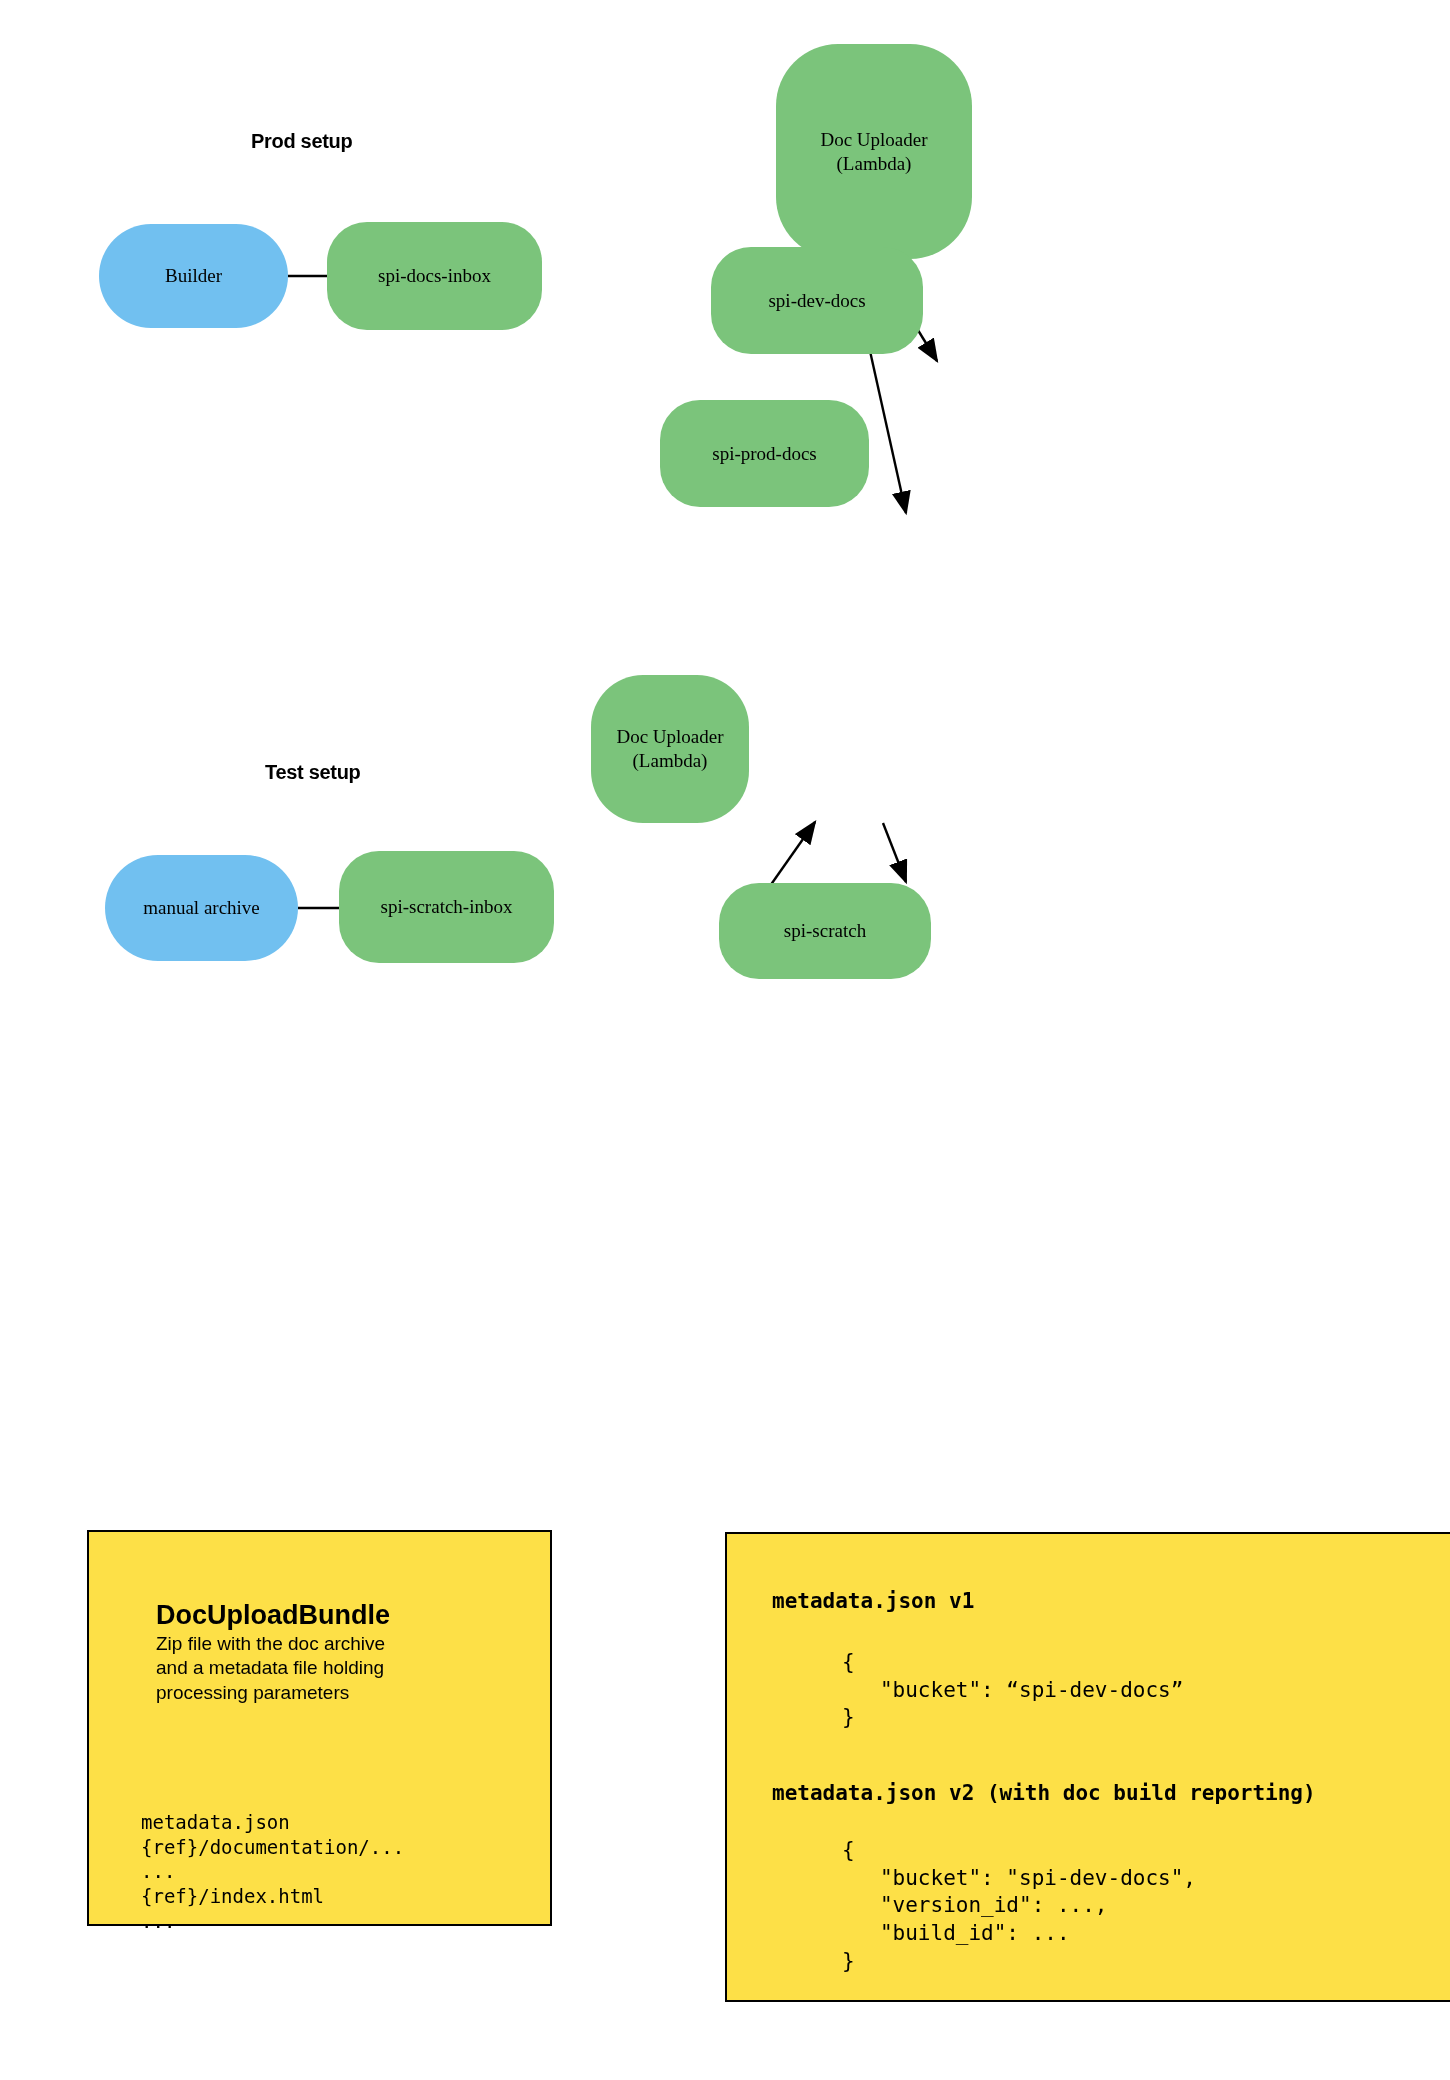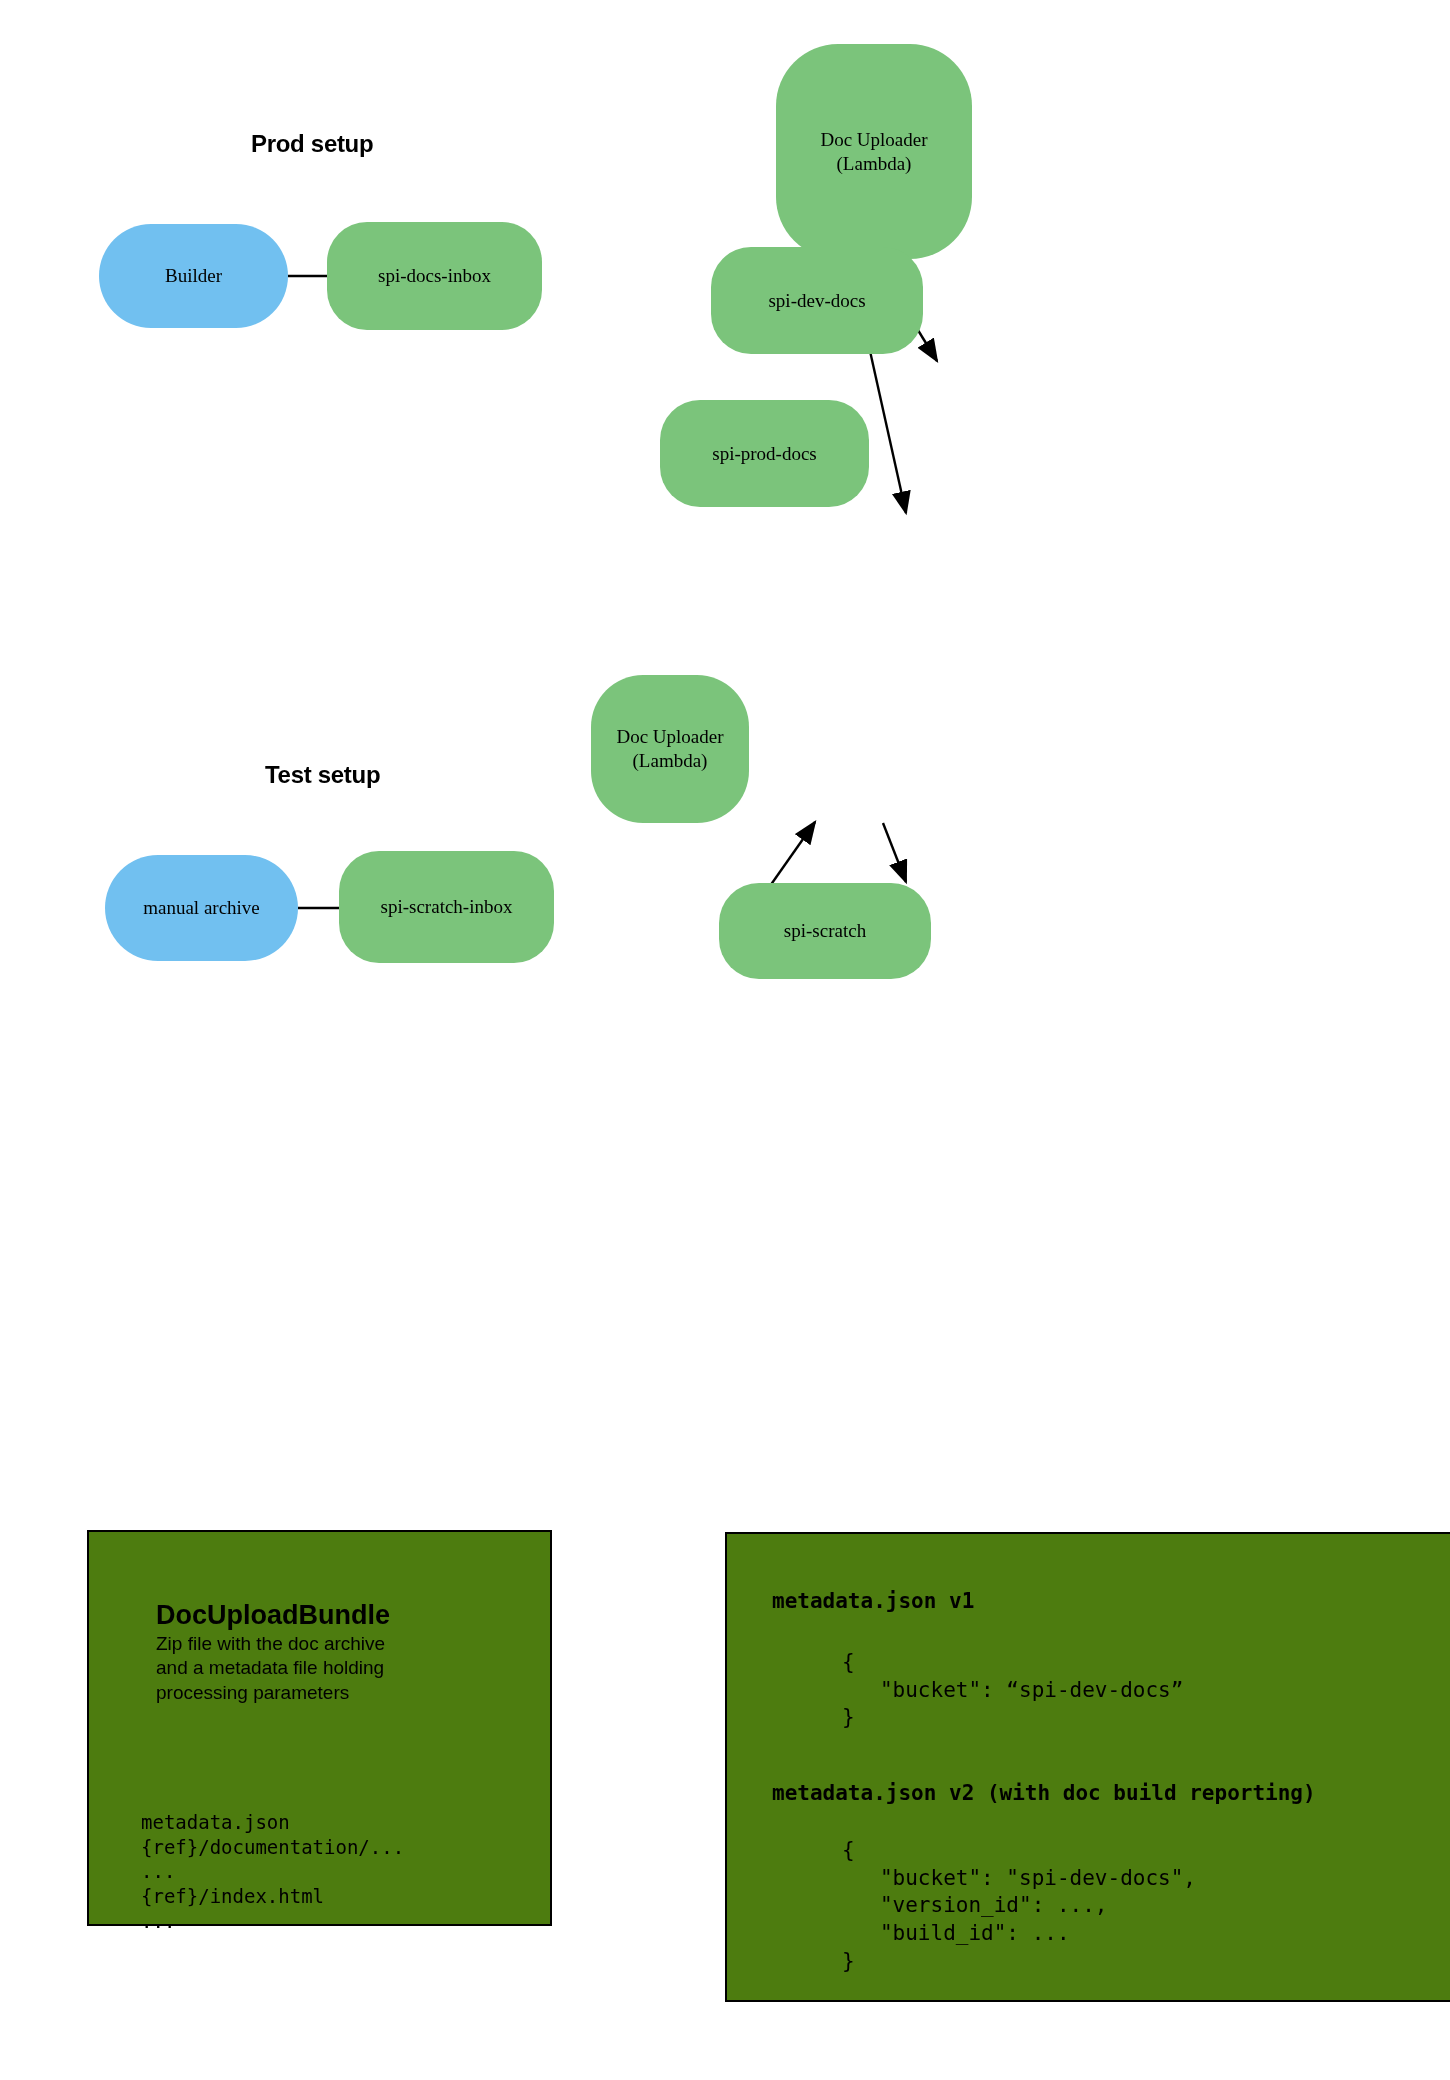--- a/index.html
+++ b/index.html
@@ -33,39 +33,39 @@
     white-space: pre-line;
   }
   .node.green { background: #7bc47b; }
   .node.blue  { background: #71c0f0; }
 
   
   .section-title {
     position: absolute;
     font-family: "Liberation Sans", sans-serif;
     font-weight: bold;
-    font-size: 24px;
+    font-size: 20px;
     color: #000000;
     letter-spacing: -0.3px;
     white-space: nowrap;
   }
 
   
   .edges {
     position: absolute;
     left: 0; top: 0;
     width: 1450px;
     height: 2080px;
     pointer-events: none;
   }
 
   
   .panel {
     position: absolute;
-    background: #4d7c0f;
+    background: #fde047;
     border: 2px solid #000000;
   }
   .bundle-title {
     font-family: "Liberation Sans", sans-serif;
     font-weight: bold;
     font-size: 27px;
     color: #000;
     white-space: nowrap;
   }
   .bundle-desc {

